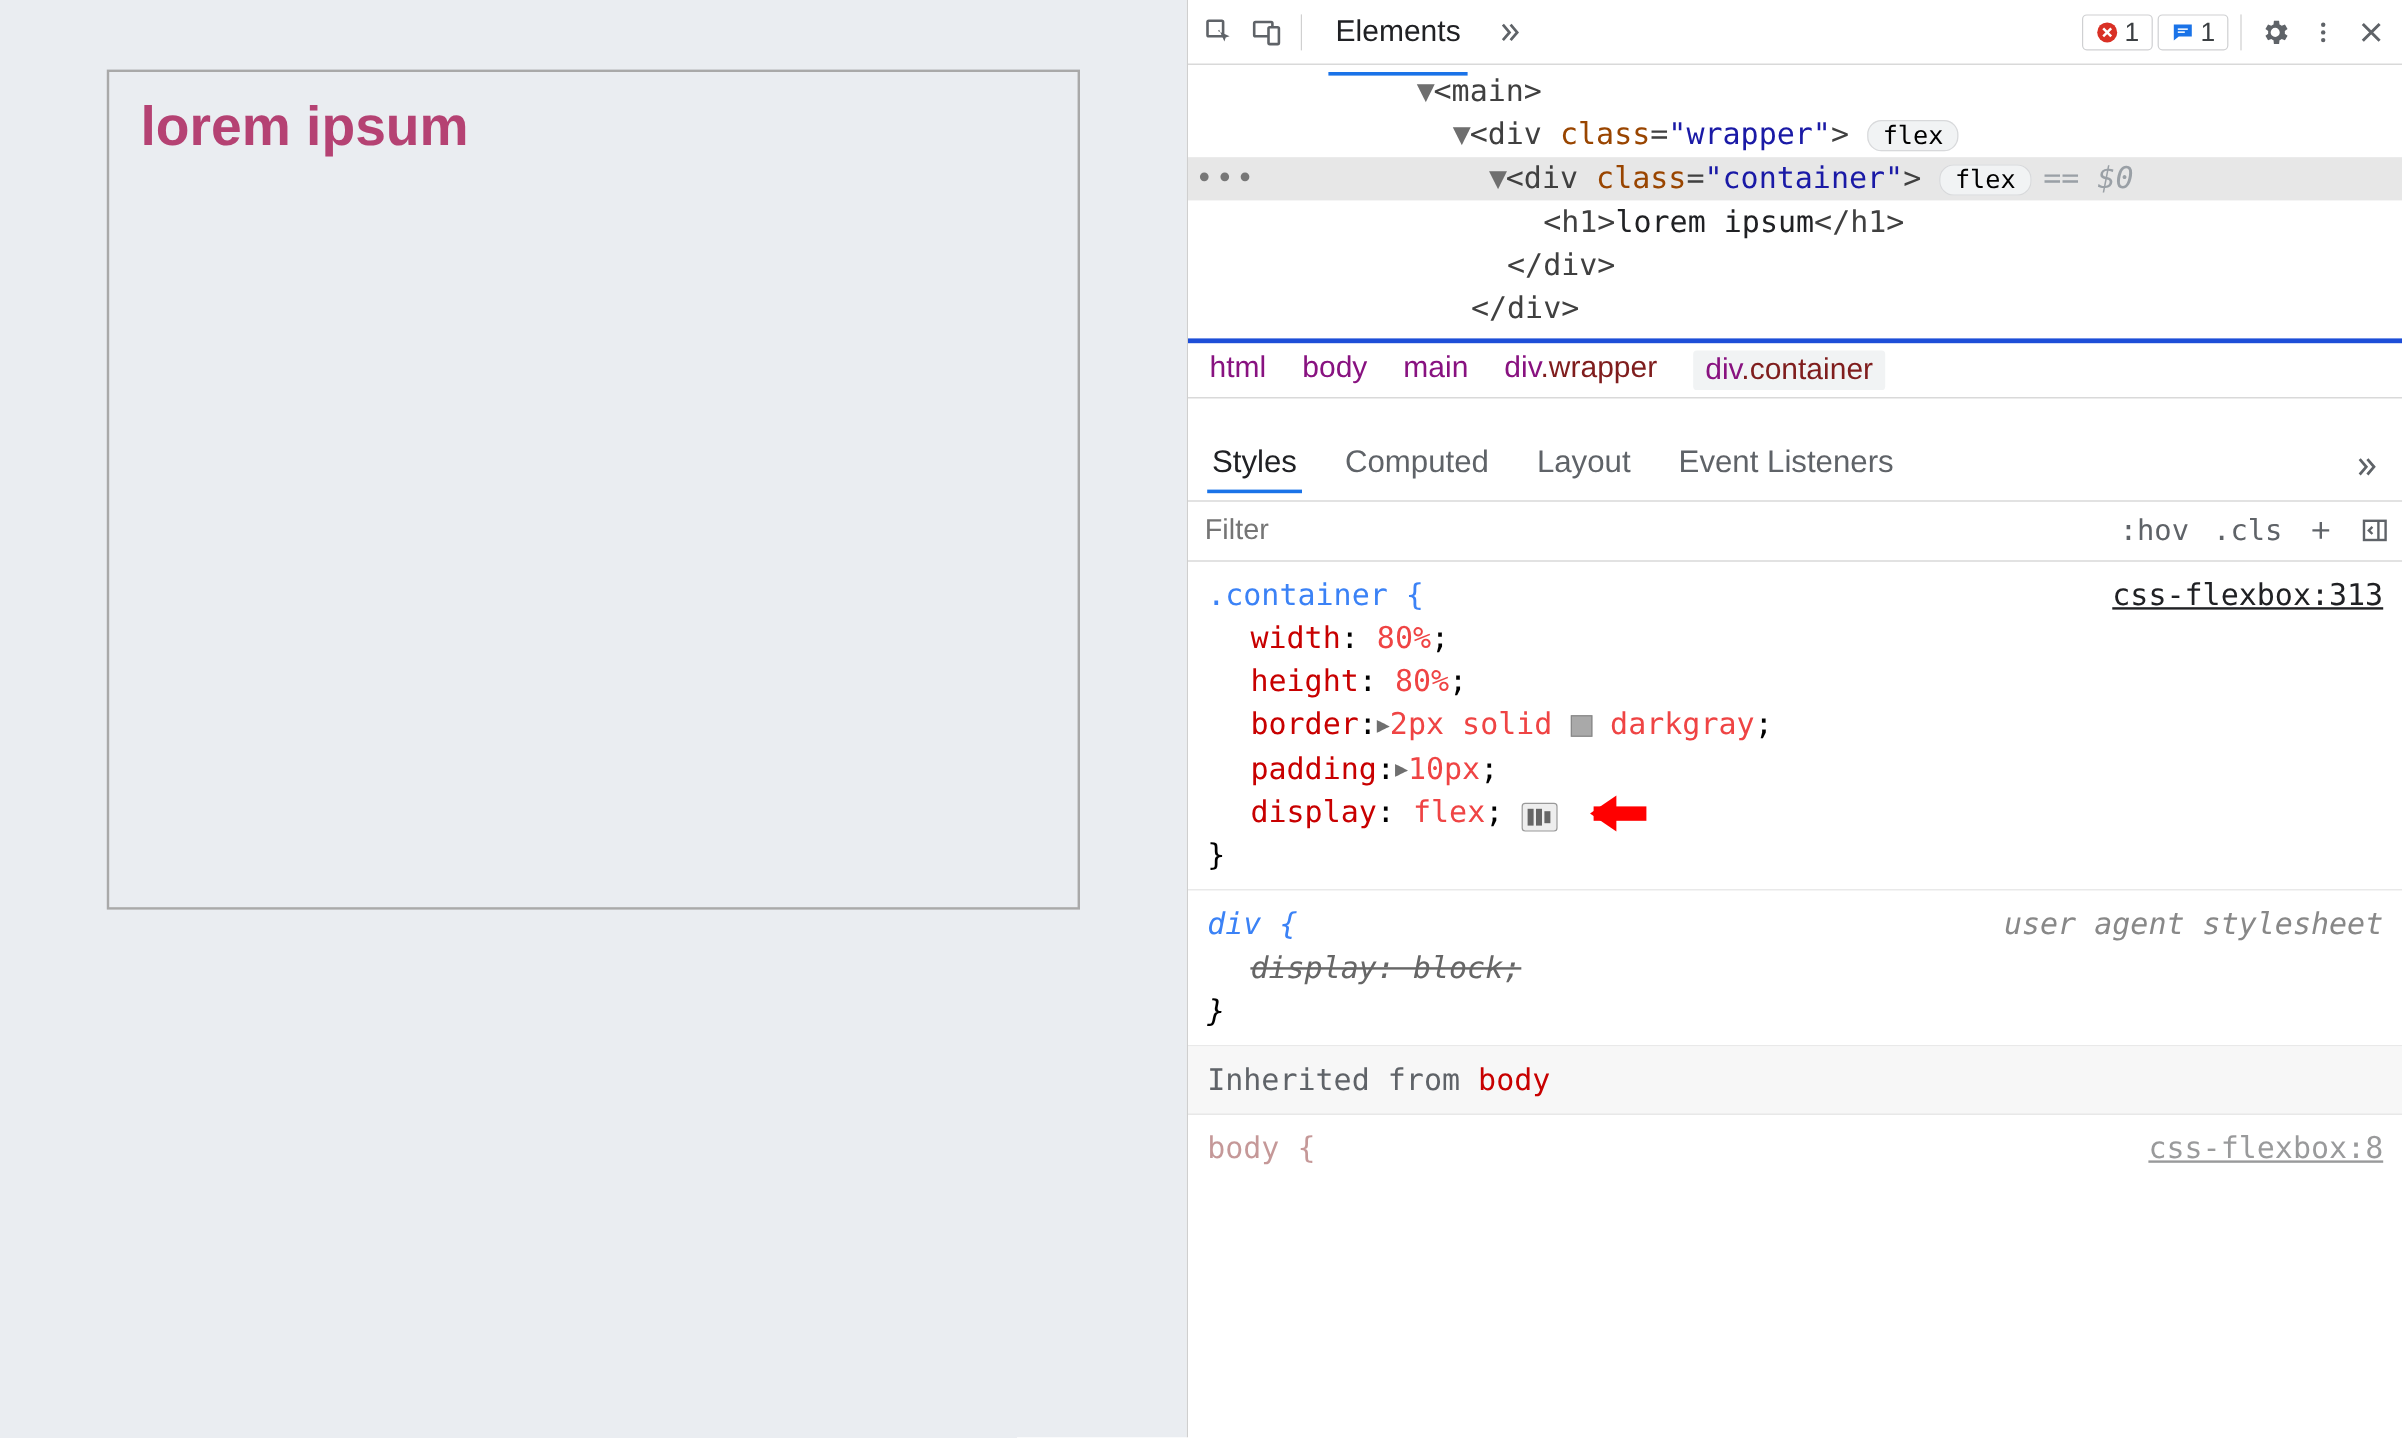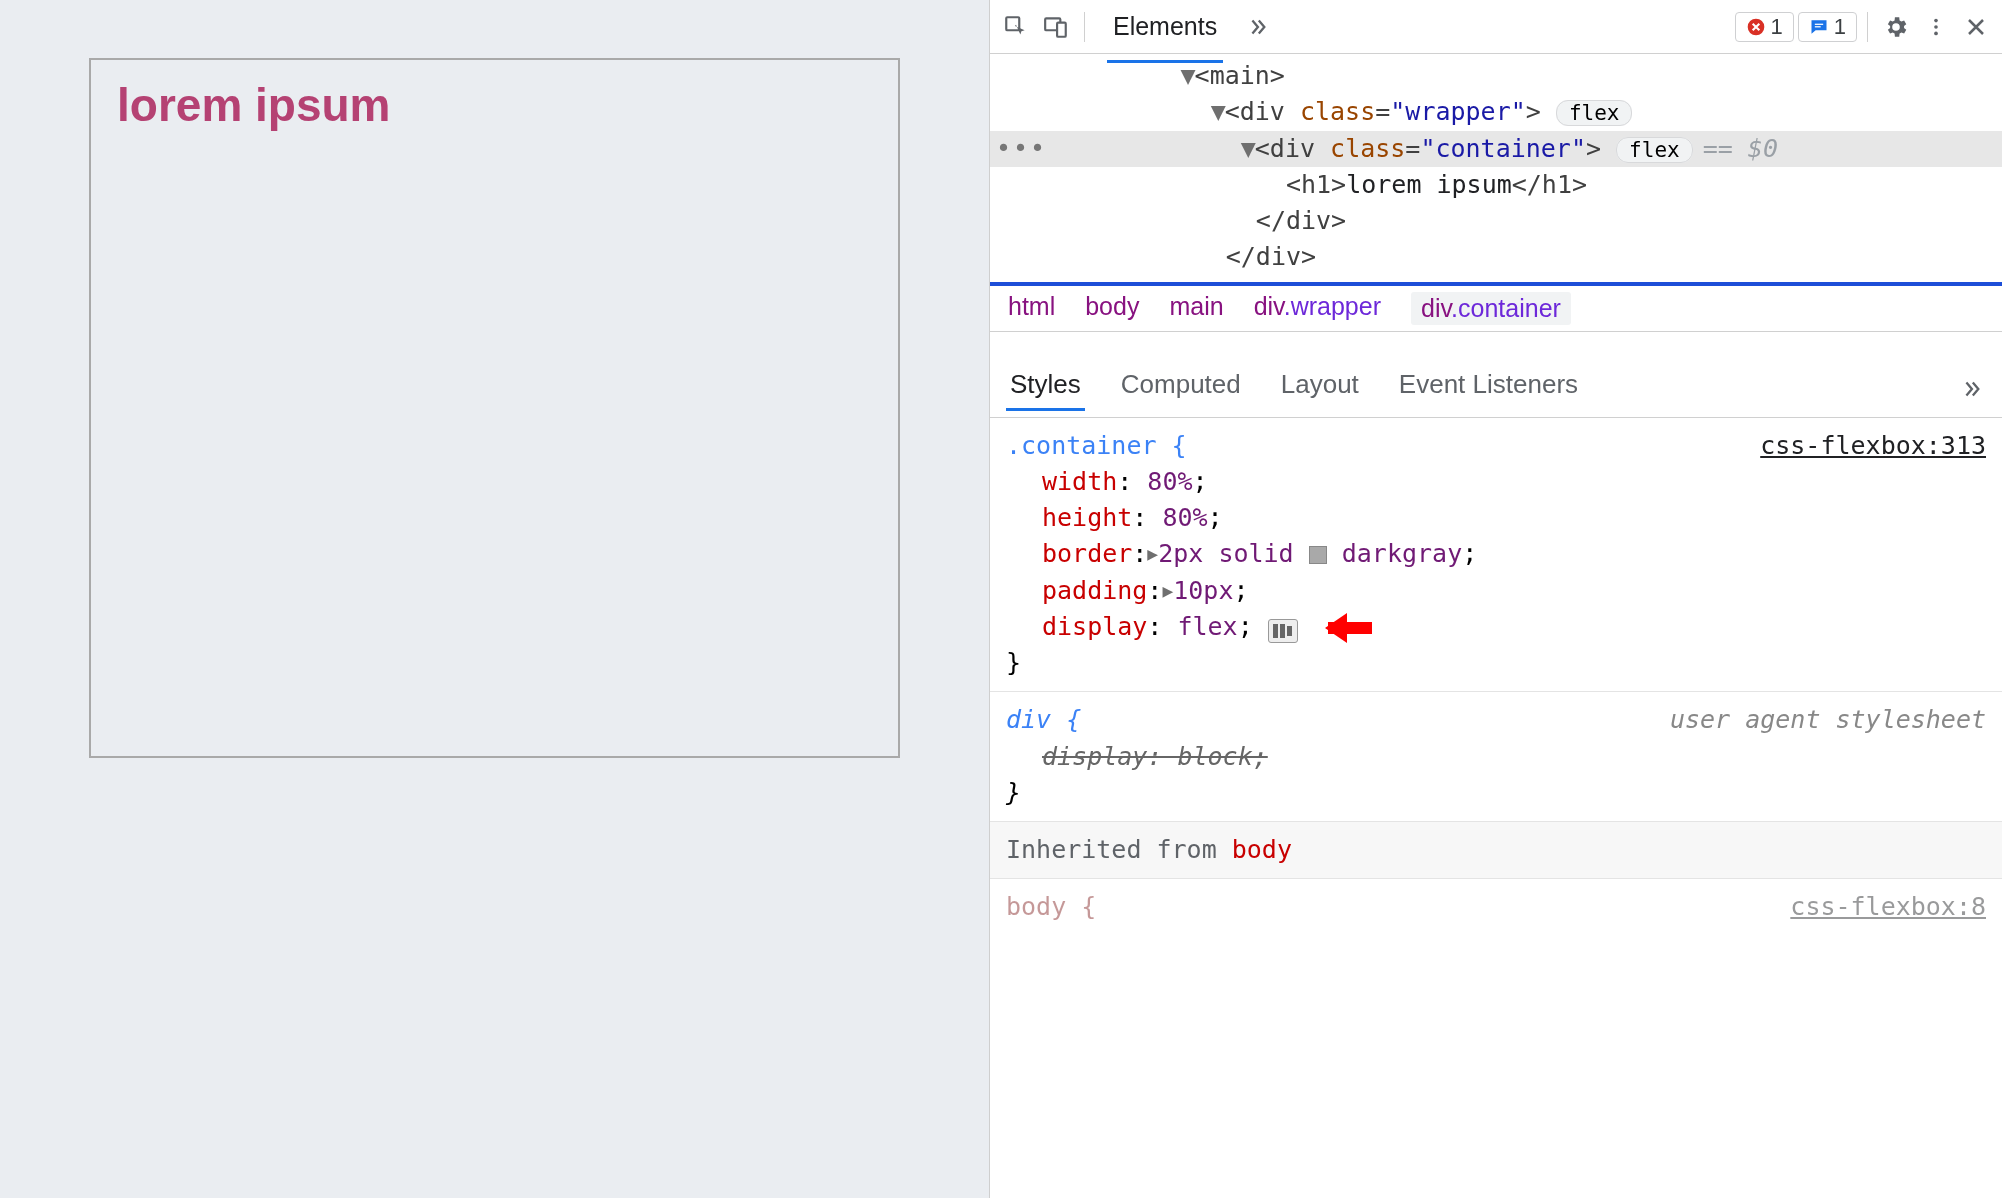--- a/index.html
+++ b/index.html
@@ -96,21 +96,21 @@
 .eq0 { color:#9aa0a6; font-style:italic; margin-left:10px;}
 
 
 .crumb {
   display:flex; gap:30px; padding:6px 18px;
   font-size:25px; color:#881280;
   border-top:4px solid #1d4ed8;
   border-bottom:1px solid #d0d0d0;
 }
 .crumb span { cursor:pointer; }
-.crumb .cls { color:#6d28d9; }
+.crumb .cls { color:#7f1d1d; }
 .crumb .sel { background:#f1f3f4; padding:2px 10px; border-radius:3px;}
 
 
 .subtabs {
   display:flex; gap:40px; padding:2px 20px 0 20px; font-size:26px; color:#5f6368;
   border-bottom:1px solid #d0d0d0;
   align-items:center;
   height:58px;
   margin-top:28px;
 }
@@ -139,21 +139,21 @@
   font-size:25px;
   line-height:1.45;
   overflow:auto;
   flex:1;
 }
 .rule { padding:10px 16px; border-bottom:1px solid #e4e4e4; position:relative;}
 .selector { color:#3b82f6; }
 .src { position:absolute; right:16px; top:10px; color:#5f6368; font-style:normal; }
 .src.link { text-decoration:underline; color:#202124;}
 .prop { color:#c80000; }
-.val { color:#701a75;text-align:center; }
+.val { color:#ef4444;text-align:center; }
 .decl { padding-left:36px; }
 .tri { color:#6f6f6f; font-size:18px; display:inline-block; transform:translateY(-2px);}
 .swatch { display:inline-block; width:18px;height:18px; border:1px solid #888; background:#a9a9a9; transform:translateY(2px);}
 .flexicon {
   display:inline-flex; width:30px; height:24px; border:1px solid #999; border-radius:3px;
   align-items:center; justify-content:center; gap:2px; background:#eee; transform:translateY(3px);
 }
 .flexicon i { width:5px; height:14px; background:#666; display:block;}
 .flexicon i:nth-child(3){height:10px;}
 .arrow {
@@ -264,20 +264,37 @@
     <div class="subtab">Layout</div>
     <div class="subtab">Event Listeners</div>
     <div class="sp"></div>
     <div class="double-chevron">
       <svg width="22" height="22" viewBox="0 0 24 24" fill="none" stroke="currentColor" stroke-width="2.5">
           <path d="M7 5l6 7-6 7M14 5l6 7-6 7"></path>
         </svg>
     </div>
   </div>
 
+  <div class="filterrow">
+    <input placeholder="Filter" style="">
+    <span class="filterctrl">:hov</span>
+    <span class="filterctrl">.cls</span>
+    <span class="plusbtn">
+      <svg width="24" height="24" viewBox="0 0 24 24" stroke="currentColor" stroke-width="2">
+          <path d="M12 5v14M5 12h14"></path>
+        </svg>
+    </span>
+    <span class="panelbtn">
+      <svg width="26" height="24" viewBox="0 0 24 24" fill="none" stroke="currentColor" stroke-width="2">
+          <rect x="3" y="4" width="18" height="16"></rect>
+          <line x1="15" y1="4" x2="15" y2="20"></line>
+          <path d="M10 9l-3 3 3 3"></path>
+        </svg>
+    </span>
+  </div>
 
   <div class="stylespane">
 
     <div class="rule">
       <span class="src link">css-flexbox:313</span>
       <div class="selector">.container {</div>
       <div class="decl"><span class="prop">width</span>: <span class="val">80%</span>;</div>
       <div class="decl"><span class="prop">height</span>: <span class="val">80%</span>;</div>
       <div class="decl"><span class="prop">border</span>:<span class="tri"> ▶ </span><span class="val">2px solid </span><span class="swatch"></span><span class="val"> darkgray</span>;</div>
       <div class="decl"><span class="prop">padding</span>:<span class="tri"> ▶ </span><span class="val">10px</span>;</div>

